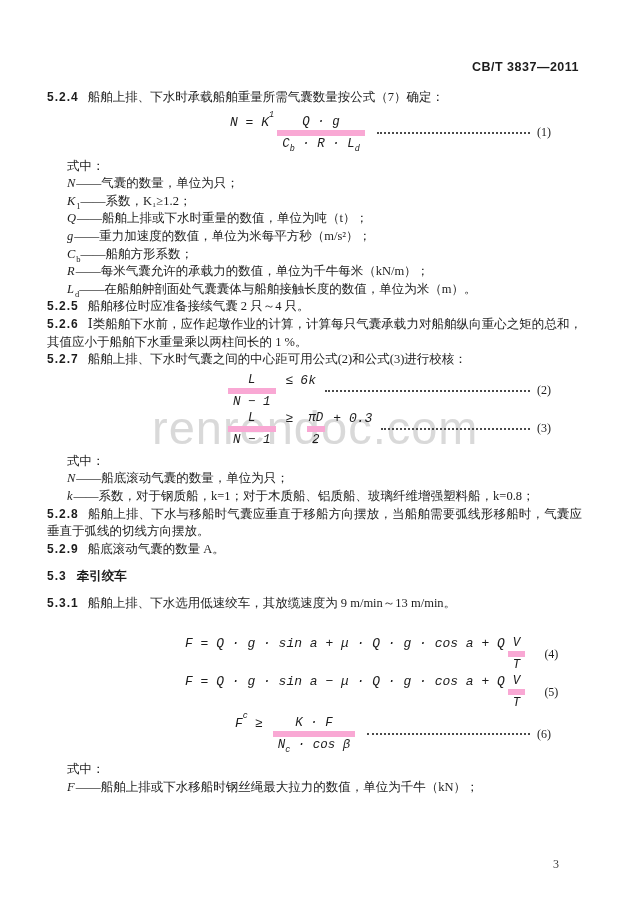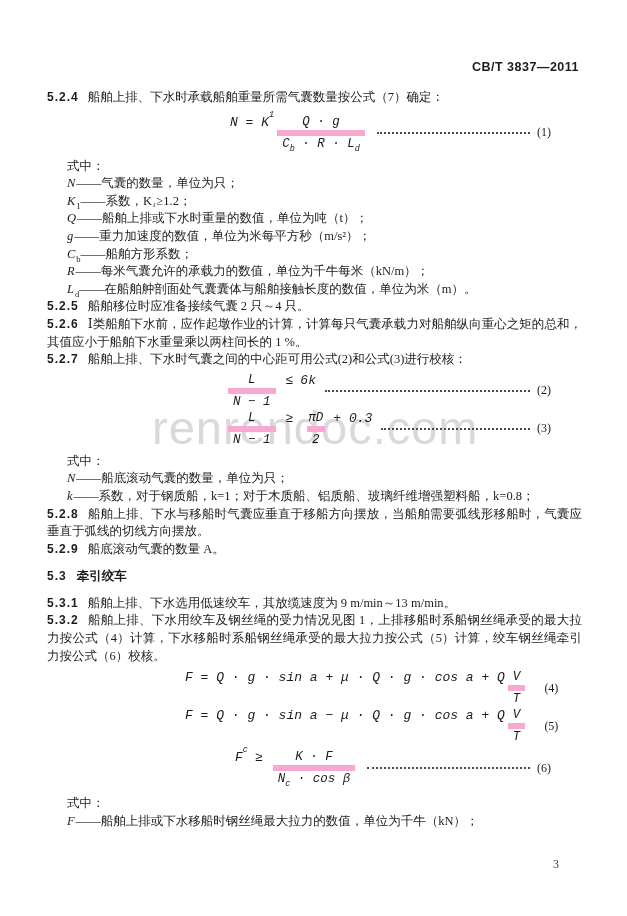--- a/index.html
+++ b/index.html
@@ -96,21 +96,21 @@
   }
   .eqnum {
     font-style: normal;
     font-size: 12px;
     margin-right: 31px;
   }
   
   .f1 { padding-left: 183px; margin: 8px 0 7px 0; }
   .f2 { padding-left: 178px; margin: 4px 0 2px 0; }
   .f3 { padding-left: 178px; margin: 2px 0 6px 0; }
-  .f4 { padding-left: 138px; margin: 5px 0 2px 0; }
+  .f4 { padding-left: 138px; margin: 24px 0 2px 0; }
   .f5 { padding-left: 138px; margin: 2px 0 4px 0; }
   .f6 { padding-left: 188px; margin: 6px 0 9px 0; }
   .watermark {
     position: absolute;
     z-index: 1;
     left: 152px;
     top: 400px;
     font-family: "Liberation Sans", "DejaVu Sans", sans-serif;
     font-size: 47px;
     font-weight: 400;
@@ -200,21 +200,20 @@
 
     <div class="def-line"><span class="term">N</span><sub></sub><span>——船底滚动气囊的数量，单位为只；</span></div>
     <div class="def-line"><span class="term">k</span><sub></sub><span>——系数，对于钢质船，k=1；对于木质船、铝质船、玻璃纤维增强塑料船，k=0.8；</span></div>
 
     <p class="para"><span class="secnum">5.2.8</span><span>船舶上排、下水与移船时气囊应垂直于移船方向摆放，当船舶需要弧线形移船时，气囊应垂直于弧线的切线方向摆放。</span></p>
     <p class="para"><span class="secnum">5.2.9</span><span>船底滚动气囊的数量 A。</span></p>
 
     <p class="heading"><span class="secnum">5.3</span><span class="htitle">牵引绞车</span></p>
 
     <p class="para"><span class="secnum">5.3.1</span><span>船舶上排、下水选用低速绞车，其放缆速度为 9 m/min～13 m/min。</span></p>
-    <p class="para"><span class="secnum">5.3.2</span><span>船舶上排、下水用绞车及钢丝绳的受力情况见图 1，上排移船时系船钢丝绳承受的最大拉力按公式（4）计算，下水移船时系船钢丝绳承受的最大拉力按公式（5）计算，绞车钢丝绳牵引力按公式（6）校核。</span></p>
 
     <div class="frow f4">
       <span class="math">
         <span>F = Q · g · sin a + μ · Q · g · cos a + Q</span>
         <span class="frac">
           <span class="num">V</span>
           <span class="den">T</span>
         </span>
       </span>
       <span class="leader"></span>

